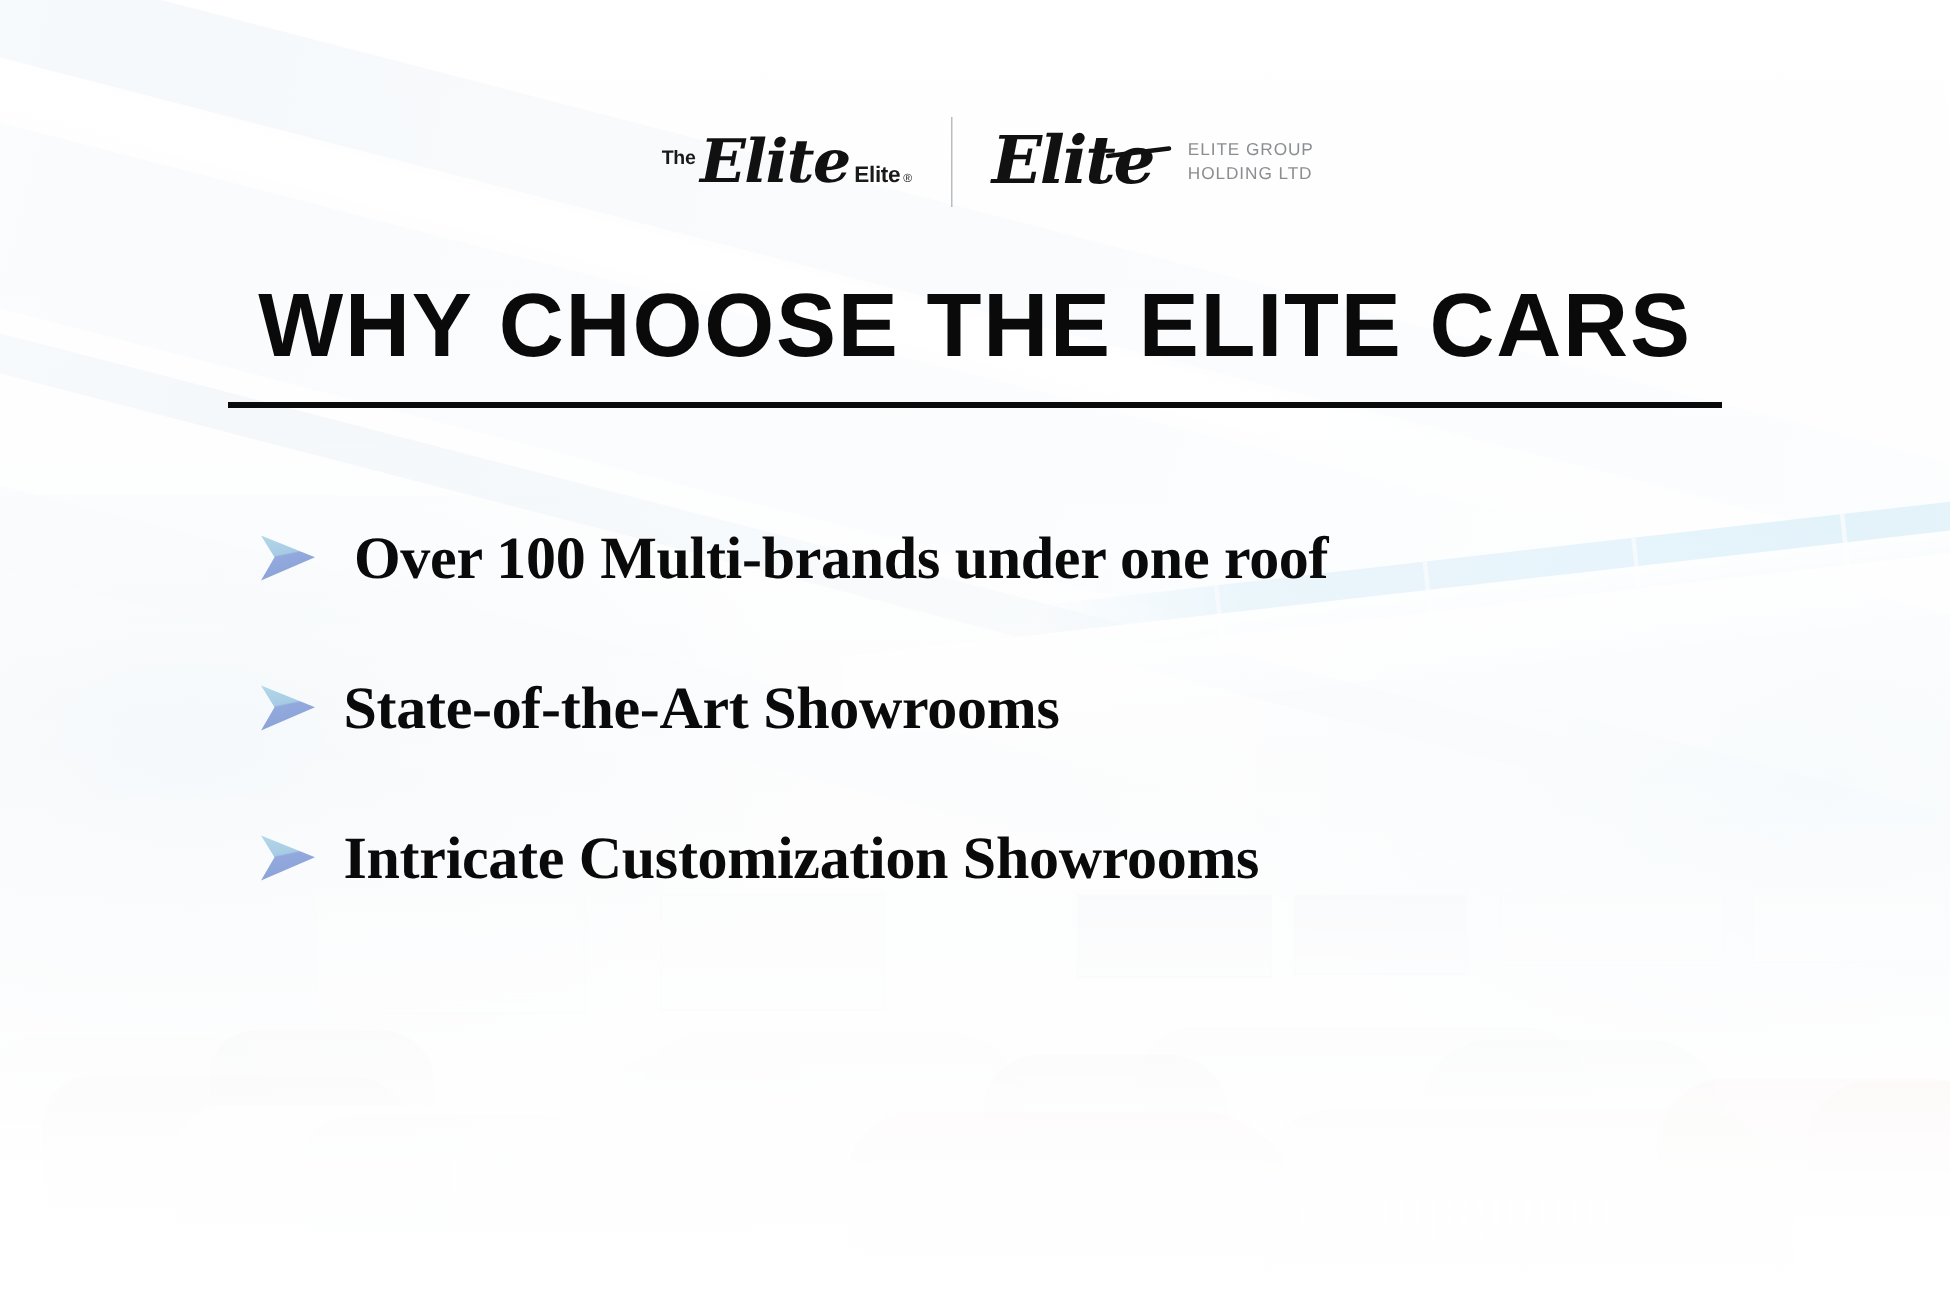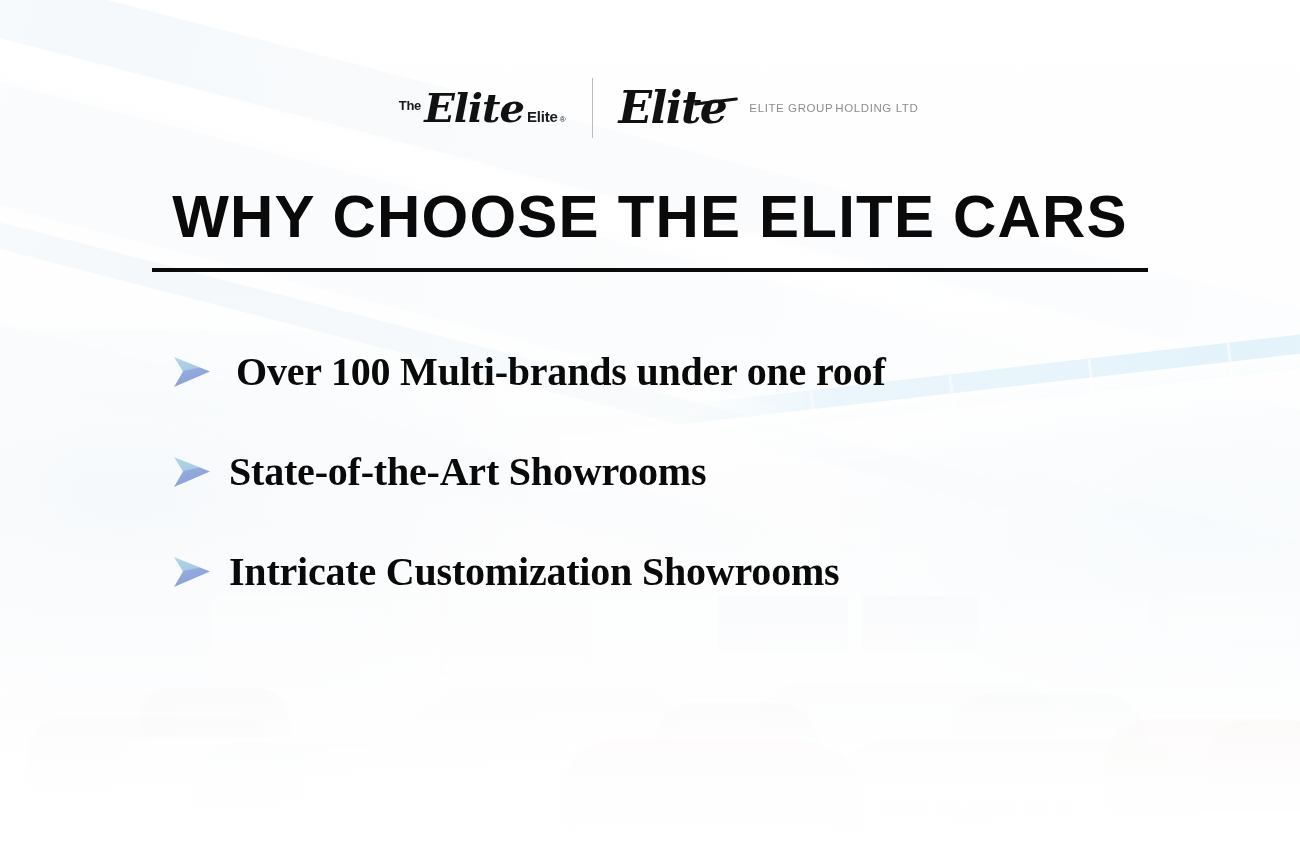--- a/index.html
+++ b/index.html
@@ -165,21 +165,21 @@
     font-style:italic; font-weight:700;
     font-size:44px; color:#111; letter-spacing:-1.5px; line-height:1;
     position:relative;
   }
   .logo-elite2::after {
     content:""; position:absolute; right:-12px; top:14px;
     width:44px; height:3px; background:#111;
     transform:rotate(-7deg); border-radius:2px;
   }
   .logo-group {
-    display:flex; flex-direction:row; gap:2px;
+    display:flex; flex-direction:column; gap:2px;
     font-family:"Liberation Sans", sans-serif;
     font-size:11.5px; font-weight:400; color:#8b8d90;
     letter-spacing:.6px; line-height:1.25;
     padding-left:14px;
   }
 
   
   .heading {
     position:absolute; top:185px; left:0; width:1300px;
     text-align:center;

